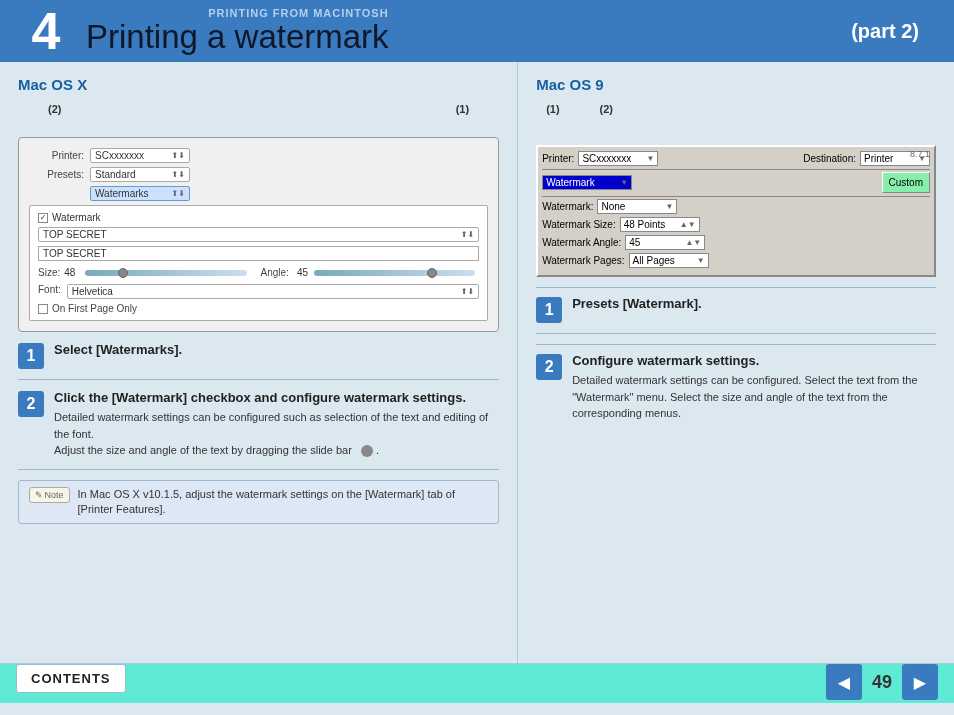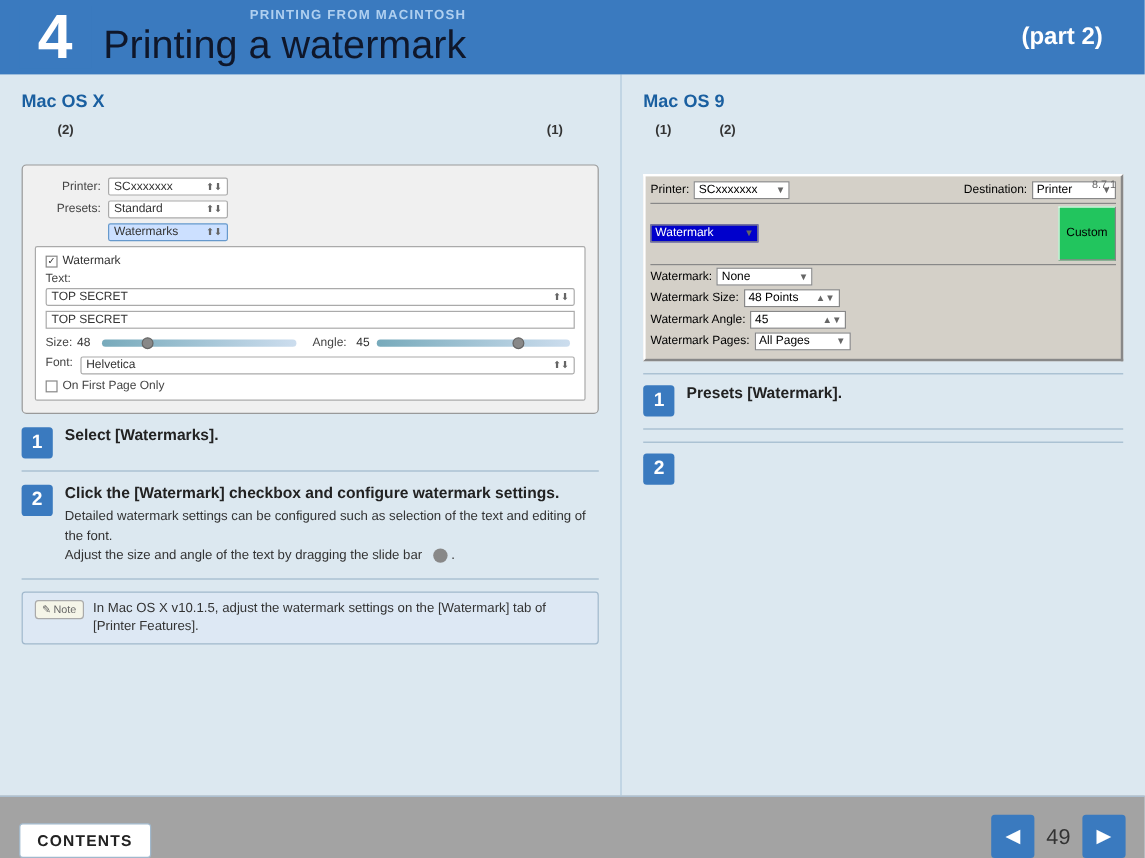--- a/index.html
+++ b/index.html
@@ -285,24 +285,24 @@
       gap: 2px;
     }
     .note-text {
       font-size: 11px;
       color: #333;
       line-height: 1.4;
     }
 
     
     .footer {
-      height: 52px;
-      background: #a3a3a3;
-      display: flex;
-      align-items: flex-end;
+      height: 40px;
+      background: #5eead4;
+      display: flex;
+      align-items: flex-start;
       padding: 0 16px;
       border-top: 1px solid #b0c8dc;
       justify-content: space-between;
     }
     .footer-contents-btn {
       background: white;
       border: 1px solid #a0b8cc;
       border-radius: 3px;
       padding: 6px 14px;
       font-size: 13px;
@@ -311,21 +311,21 @@
       cursor: pointer;
       letter-spacing: 1px;
     }
     .footer-nav {
       display: flex;
       align-items: center;
       gap: 10px;
     }
     .footer-page {
       font-size: 18px;
-      font-weight: normal;
+      font-weight: bold;
       color: #333;
     }
     .footer-arrow {
       width: 36px;
       height: 36px;
       background: #3a7abf;
       border-radius: 3px;
       display: flex;
       align-items: center;
       justify-content: center;
@@ -369,25 +369,25 @@
     }
     .mac9-select-arrow {
       font-size: 8px;
       color: #666;
     }
     .mac9-highlight {
       background: #0000cc;
       color: white;
     }
     .mac9-custom-btn {
-      background: #22c55e;
+      background: #86efac;
       border: 1px solid #888;
       border-top-color: #fff;
       border-left-color: #fff;
-      padding: 16px 6px;
+      padding: 4px 6px;
       font-size: 10px;
       cursor: pointer;
     }
     .mac9-version {
       position: absolute;
       top: 2px;
       right: 4px;
       font-size: 9px;
       color: #666;
     }
@@ -467,21 +467,20 @@
             <span>Watermarks</span>
             <span class="dialog-select-arrow">⬆⬇</span>
           </div>
         </div>
 
         <div class="watermark-panel">
           <div class="wm-checkbox-row">
             <div class="wm-checkbox">✓</div>
             <span>Watermark</span>
           </div>
-          <div class="wm-text-label">Text:</div>
           <div class="wm-text-input">
             <span>TOP SECRET</span>
             <span class="dialog-select-arrow">⬆⬇</span>
           </div>
           <div class="wm-text-field">
             <span>TOP SECRET</span>
           </div>
 
           <div class="wm-size-row">
             <span class="wm-size-label">Size:</span>
@@ -617,20 +616,24 @@
       <div class="step-number">1</div>
       <div class="step-content">
         <div class="step-title">Presets [Watermark].</div>
       </div>
     </div>
 
     <div style="border-top:1px solid #a0b8cc;margin:2px 0 8px 0;"></div>
 
     <div class="step" style="border-bottom:none;">
       <div class="step-number">2</div>
+      <div class="step-content">
+        <div class="step-title">Configure watermark settings.</div>
+        <div class="step-desc">Detailed watermark settings can be configured. Select the text from the "Watermark" menu. Select the size and angle of the text from the corresponding menus.</div>
+      </div>
     </div>
   </div>
 
 </div>
 
 <div class="footer">
   <button class="footer-contents-btn">CONTENTS</button>
   <div class="footer-nav">
     <div class="footer-arrow">◀</div>
     <span class="footer-page">49</span>

